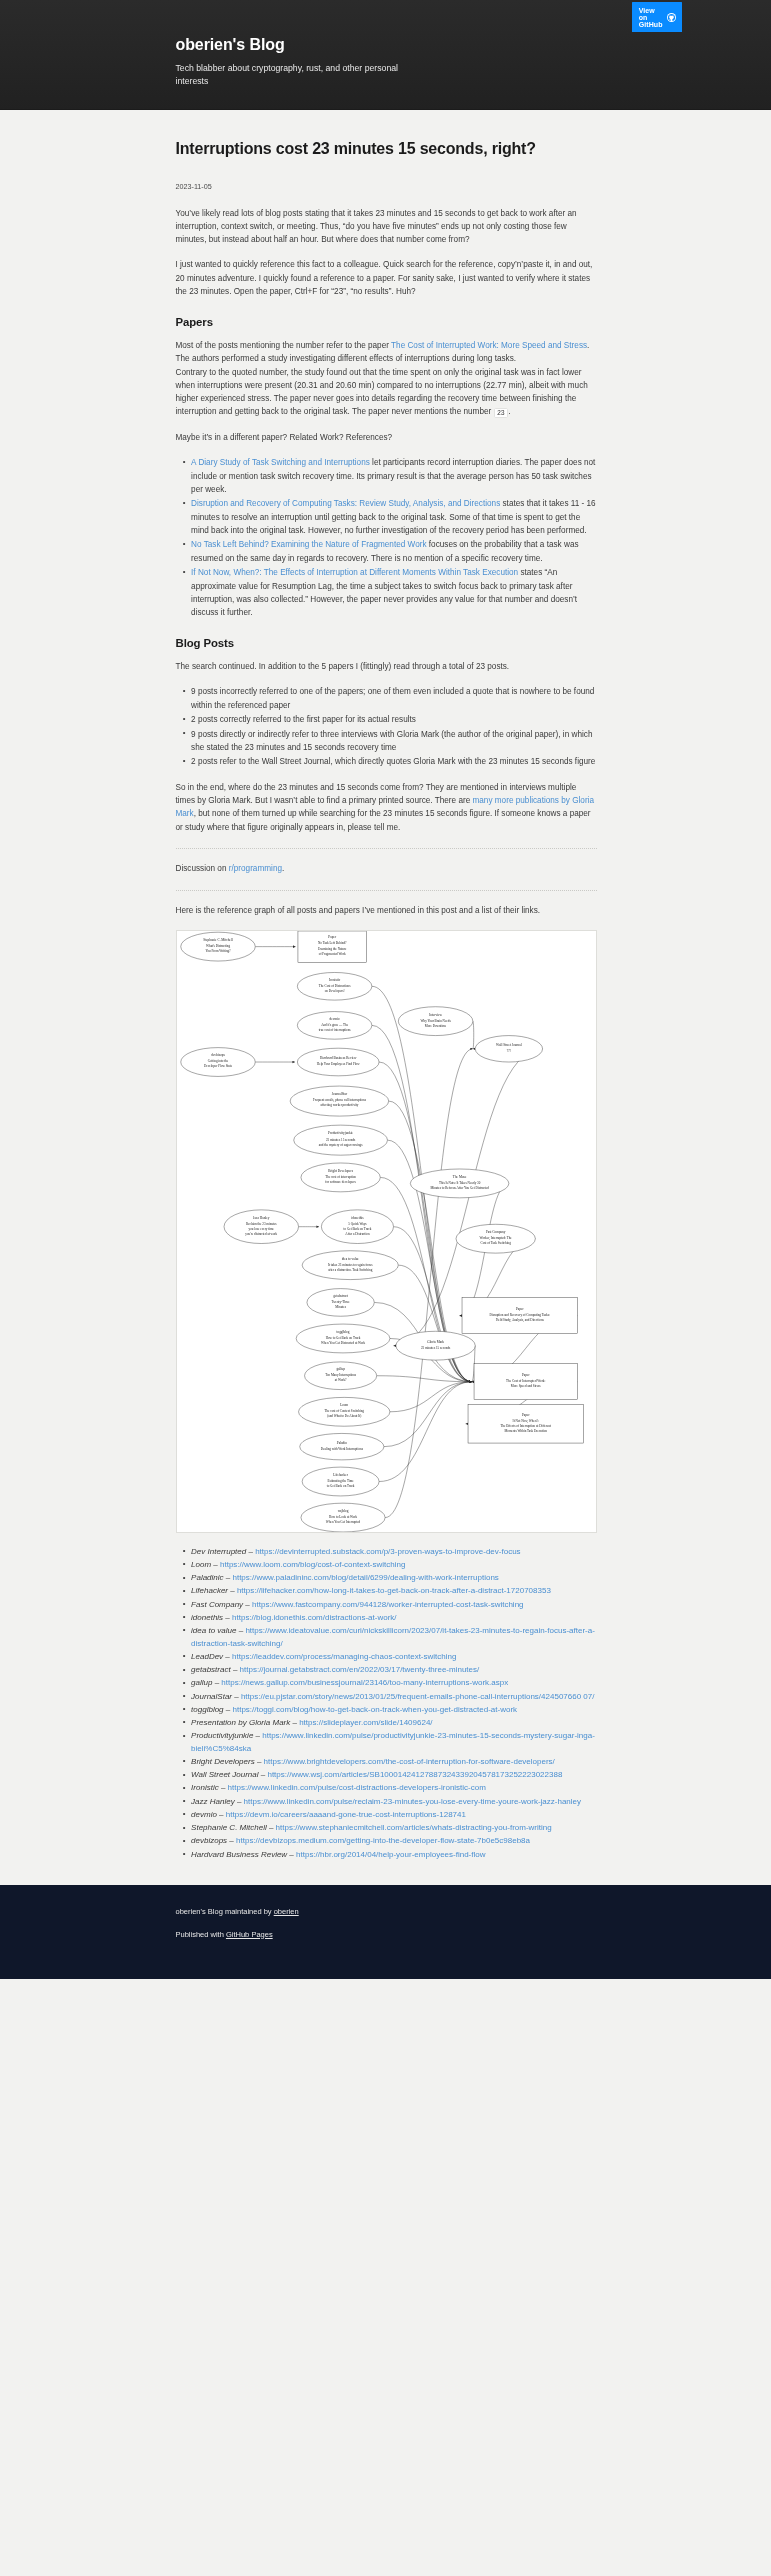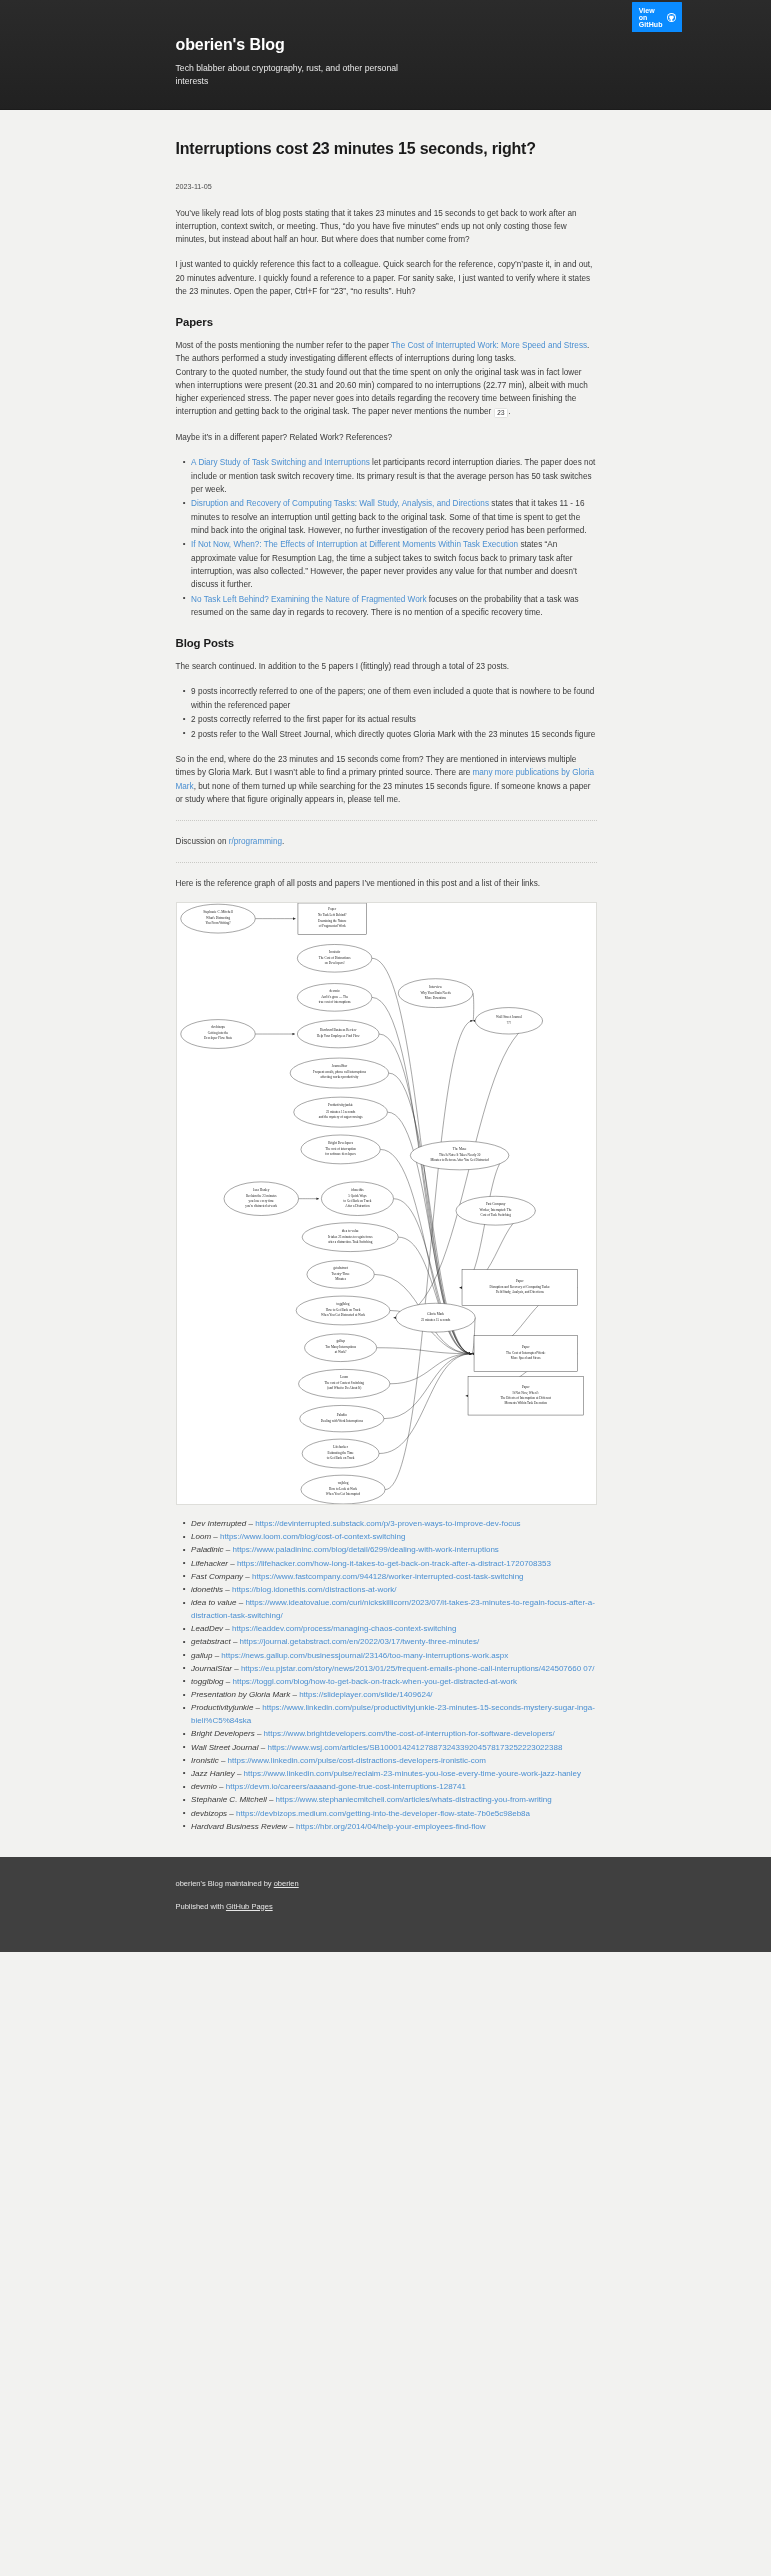--- a/index.html
+++ b/index.html
@@ -155,21 +155,21 @@
     left: -8.4px;
     top: -0.6px;
     color: #3a3a3a;
     font-size: 7.8px;
   }
   .ll-name { color: #3a3a3a; font-style: italic; }
   .ll-dash { color: #3a3a3a; }
 
   
   .site-footer {
-    background: #404040;
+    background: #0f172a;
     padding: 20.4px 0 28px 0;
   }
   .footer-inner { width: 421px; margin: 0 auto; }
   .footer-inner p {
     color: #e6e6e6;
     font-size: 7.5px;
     margin: 0 0 10.8px 0;
   }
   .footer-inner a { color: #e6e6e6; text-decoration: underline; }
 </style>
@@ -209,37 +209,38 @@
     <span>Contrary to the quoted number, the study found out that the time spent on only the original task was in fact lower when interruptions were present (20.31 and 20.60 min) compared to no interruptions (22.77 min), albeit with much higher experienced stress. The paper never goes into details regarding the recovery time between finishing the interruption and getting back to the original task. The paper never mentions the number </span><code class="inline">23</code><span>.</span>
   </p>
 
   <p>Maybe it’s in a different paper? Related Work? References?</p>
 
   <ul class="bullets">
     <li>
       <a href="#">A Diary Study of Task Switching and Interruptions</a><span> let participants record interruption diaries. The paper does not include or mention task switch recovery time. Its primary result is that the average person has 50 task switches per week.</span>
     </li>
     <li>
-      <a href="#">Disruption and Recovery of Computing Tasks: Wall Study, Analysis, and Directions</a><span> states that it takes 11 - 16 minutes to resolve an interruption until getting back to the original task. Some of that time is spent to get the mind back into the original task. However, no further investigation of the recovery period has been performed.</span>
+      <a href="#">Disruption and Recovery of Computing Tasks: Review Study, Analysis, and Directions</a><span> states that it takes 11 - 16 minutes to resolve an interruption until getting back to the original task. Some of that time is spent to get the mind back into the original task. However, no further investigation of the recovery period has been performed.</span>
+    </li>
+    <li>
+      <a href="#">No Task Left Behind? Examining the Nature of Fragmented Work</a><span> focuses on the probability that a task was resumed on the same day in regards to recovery. There is no mention of a specific recovery time.</span>
     </li>
     <li>
       <a href="#">If Not Now, When?: The Effects of Interruption at Different Moments Within Task Execution</a><span> states “An approximate value for Resumption Lag, the time a subject takes to switch focus back to primary task after interruption, was also collected.” However, the paper never provides any value for that number and doesn’t discuss it further.</span>
     </li>
-    <li>
-      <a href="#">No Task Left Behind? Examining the Nature of Fragmented Work</a><span> focuses on the probability that a task was resumed on the same day in regards to recovery. There is no mention of a specific recovery time.</span>
-    </li>
   </ul>
 
   <h2>Blog Posts</h2>
 
   <p>The search continued. In addition to the 5 papers I (fittingly) read through a total of 23 posts.</p>
 
   <ul class="bullets">
     <li>9 posts incorrectly referred to one of the papers; one of them even included a quote that is nowhere to be found within the referenced paper</li>
     <li>2 posts correctly referred to the first paper for its actual results</li>
+    <li>9 posts directly or indirectly refer to three interviews with Gloria Mark (the author of the original paper), in which she stated the 23 minutes and 15 seconds recovery time</li>
     <li>2 posts refer to the Wall Street Journal, which directly quotes Gloria Mark with the 23 minutes 15 seconds figure</li>
   </ul>
 
   <p>
     <span>So in the end, where do the 23 minutes and 15 seconds come from? They are mentioned in interviews multiple times by Gloria Mark. But I wasn’t able to find a primary printed source. There are </span><a href="#">many more publications by Gloria Mark</a><span>, but none of them turned up while searching for the 23 minutes 15 seconds figure. If someone knows a paper or study where that figure originally appears in, please tell me.</span>
   </p>
 
   <hr class="sep">
 
   <p>

